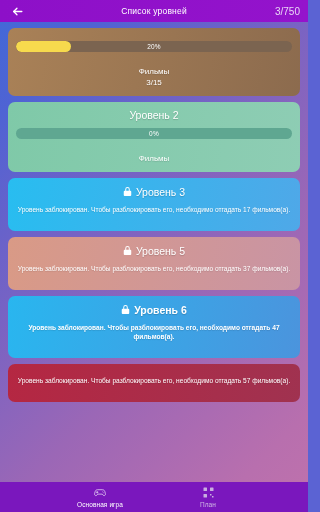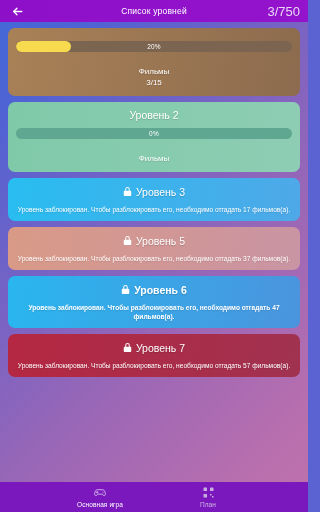--- a/index.html
+++ b/index.html
@@ -60,37 +60,37 @@
     left: 0; right: 0;
     text-align: center;
     color: #ffffff;
     font-size: 8.5px;
     letter-spacing: .2px;
     pointer-events: none;
   }
   .topbar-counter {
     margin-left: auto;
     color: #e9d6f5;
-    font-size: 13px;
+    font-size: 10px;
     z-index: 2;
   }
 
   
   .levels {
     flex: 1 1 auto;
     padding: 6px 8px 4px 8px;
     display: flex;
     flex-direction: column;
     gap: 6px;
     overflow: hidden;
   }
 
   .card {
     border-radius: 7px;
-    padding: 6px 7px 7px 7px;
+    padding: 6px 7px 17px 7px;
     position: relative;
     overflow: hidden;
   }
 
   
   .card.progress {
     padding: 7px 6px 8px 6px;
   }
   .card-title {
     text-align: center;
@@ -259,28 +259,20 @@
           <svg width="9" height="11" viewBox="0 0 24 28" fill="#ffffff">
             <path d="M6 12V8a6 6 0 0 1 12 0v4h1.5A2.5 2.5 0 0 1 22 14.5v9A2.5 2.5 0 0 1 19.5 26h-15A2.5 2.5 0 0 1 2 23.5v-9A2.5 2.5 0 0 1 4.5 12H6zm2.6 0h6.8V8a3.4 3.4 0 0 0-6.8 0v4z"></path>
           </svg>
         </span>
         <span class="locked-title">Уровень 6</span>
       </div>
       <div class="locked-desc">Уровень заблокирован. Чтобы разблокировать его, необходимо отгадать 47 фильмов(а).</div>
     </div>
 
     <div class="card locked" id="card6" style="background: linear-gradient(100deg, rgb(181, 39, 66) 0%, rgb(160, 50, 80) 100%);">
-      <div class="locked-head">
-        <span class="lock-icon">
-          <svg width="9" height="11" viewBox="0 0 24 28" fill="#ffffff">
-            <path d="M6 12V8a6 6 0 0 1 12 0v4h1.5A2.5 2.5 0 0 1 22 14.5v9A2.5 2.5 0 0 1 19.5 26h-15A2.5 2.5 0 0 1 2 23.5v-9A2.5 2.5 0 0 1 4.5 12H6zm2.6 0h6.8V8a3.4 3.4 0 0 0-6.8 0v4z"></path>
-          </svg>
-        </span>
-        <span class="locked-title">Уровень 7</span>
-      </div>
       <div class="locked-desc">Уровень заблокирован. Чтобы разблокировать его, необходимо отгадать 57 фильмов(а).</div>
     </div>
 
   </div>
 
   <div class="bottomnav" id="bottomnav" style="background: rgb(122, 23, 189);">
     <div class="navitem">
       <span class="navicon">
         <svg width="12" height="9" viewBox="0 0 26 18" fill="none" stroke="#e8d5f5" stroke-width="1.7" stroke-linejoin="round">
           <path d="M7.5 3h11c2.8 0 4.6 2 5.2 4.6l1 4.2c.5 2.2-.9 3.9-2.8 3.9-1 0-1.8-.5-2.5-1.3L18 12.5H8l-1.4 1.9C5.9 15.2 5.1 15.7 4.1 15.7c-1.9 0-3.3-1.7-2.8-3.9l1-4.2C2.9 5 4.7 3 7.5 3z"></path>

